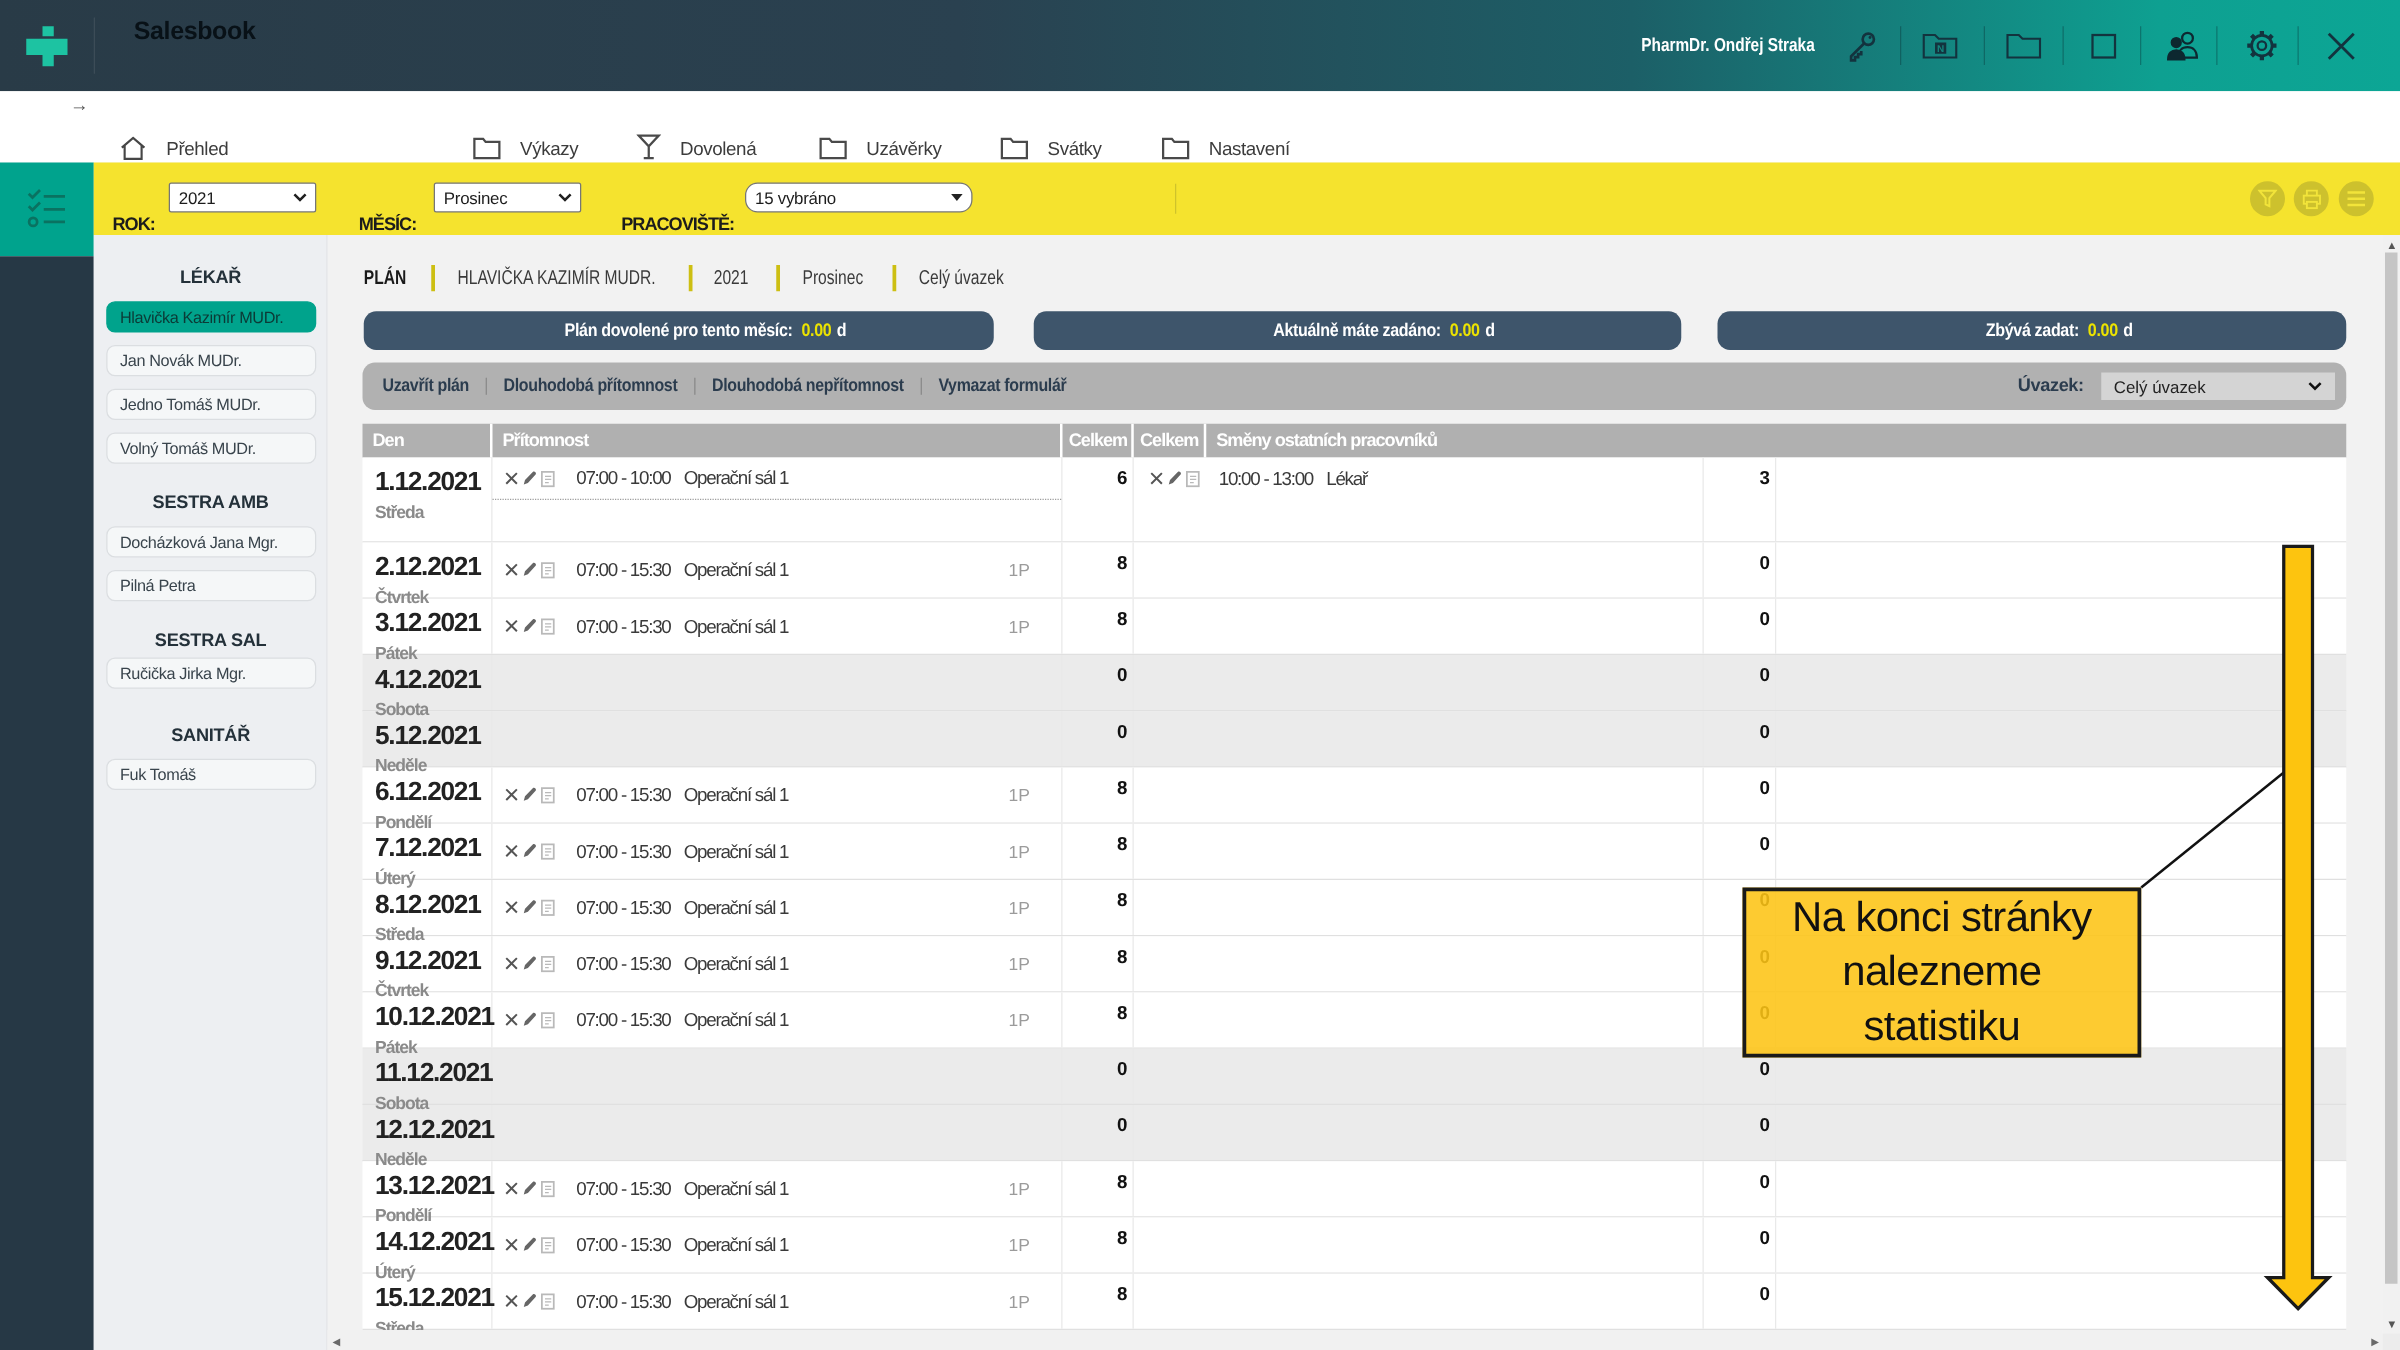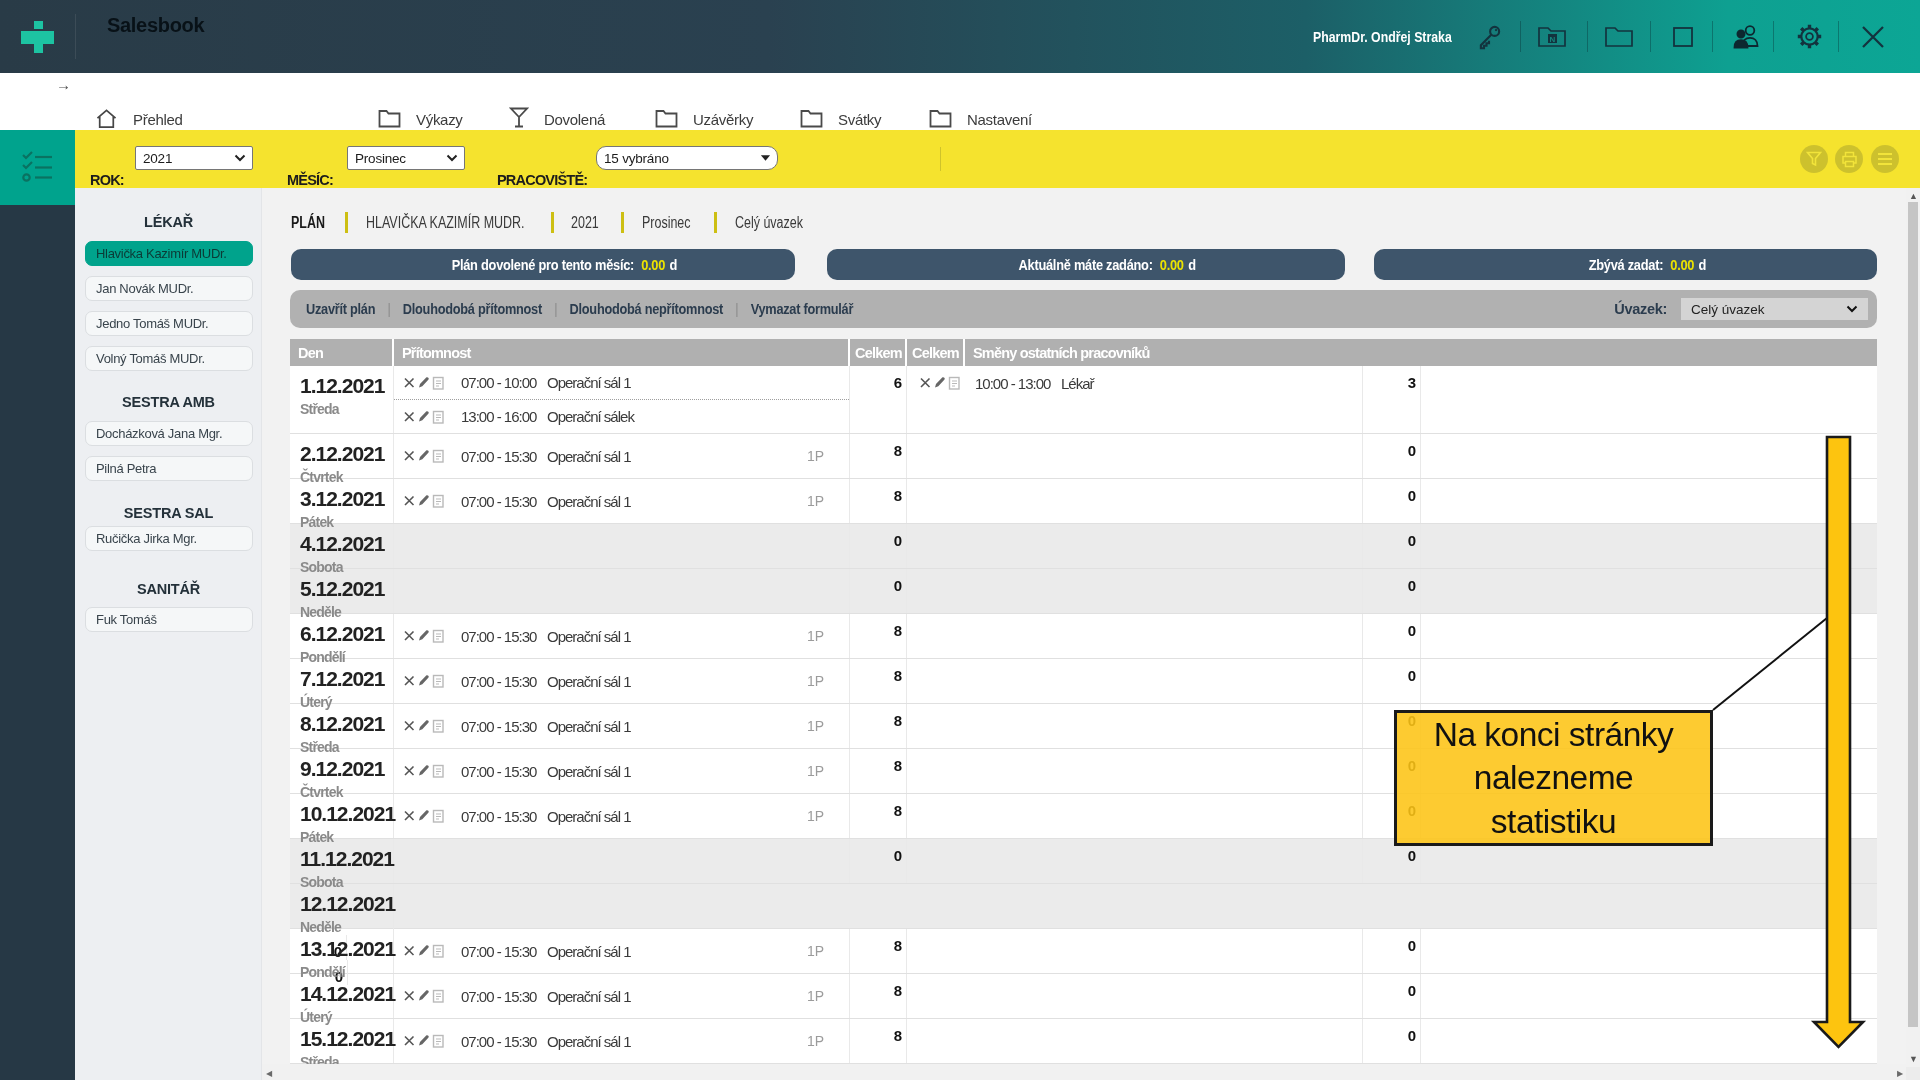--- a/index.html
+++ b/index.html
@@ -337,32 +337,20 @@
             <svg width="42" height="16" viewBox="0 0 42 16">
               <path d="M2 3.5 L10.5 12 M10.5 3.5 L2 12" stroke="#555" stroke-width="1.6" fill="none"></path>
               <path d="M16 12.5 L17 9 L23.2 2.6 C23.8 2 24.8 2.1 25.3 2.7 C25.9 3.3 25.9 4.2 25.3 4.8 L19.3 11.3 Z" fill="#666"></path>
               <rect x="30.5" y="2.5" width="9.5" height="11.5" fill="none" stroke="#b9b9b9" stroke-width="1.4"></rect>
               <path d="M33 6 L38 6 M33 8.5 L38 8.5 M33 11 L36 11" stroke="#b9b9b9" stroke-width="1"></path>
             </svg>
           </span>
         <span class="tm">07:00 - 10:00</span>
           <span class="loc">Operační sál 1</span>
       </div>
-      <div class="shift" style="height:33px;">
-        <span class="ics">
-            <svg width="42" height="16" viewBox="0 0 42 16">
-              <path d="M2 3.5 L10.5 12 M10.5 3.5 L2 12" stroke="#555" stroke-width="1.6" fill="none"></path>
-              <path d="M16 12.5 L17 9 L23.2 2.6 C23.8 2 24.8 2.1 25.3 2.7 C25.9 3.3 25.9 4.2 25.3 4.8 L19.3 11.3 Z" fill="#666"></path>
-              <rect x="30.5" y="2.5" width="9.5" height="11.5" fill="none" stroke="#b9b9b9" stroke-width="1.4"></rect>
-              <path d="M33 6 L38 6 M33 8.5 L38 8.5 M33 11 L36 11" stroke="#b9b9b9" stroke-width="1"></path>
-            </svg>
-          </span>
-        <span class="tm">13:00 - 16:00</span>
-          <span class="loc">Operační sálek</span>
-      </div>
     </div>
     <div class="td c-cel num">6</div>
     <div class="td c-nep">
       <div class="shift" style="height:34px;">
         <span class="ics" style="margin-left:12px;">
             <svg width="42" height="16" viewBox="0 0 42 16">
               <path d="M2 3.5 L10.5 12 M10.5 3.5 L2 12" stroke="#555" stroke-width="1.6" fill="none"></path>
               <path d="M16 12.5 L17 9 L23.2 2.6 C23.8 2 24.8 2.1 25.3 2.7 C25.9 3.3 25.9 4.2 25.3 4.8 L19.3 11.3 Z" fill="#666"></path>
               <rect x="30.5" y="2.5" width="9.5" height="11.5" fill="none" stroke="#b9b9b9" stroke-width="1.4"></rect>
               <path d="M33 6 L38 6 M33 8.5 L38 8.5 M33 11 L36 11" stroke="#b9b9b9" stroke-width="1"></path>
@@ -576,21 +564,21 @@
     <div class="td c-den den">
         <div class="d1">11.12.2021</div>
         <div class="d2">Sobota</div>
       </div>
     <div class="td c-pri"></div>
     <div class="td c-cel num">0</div>
     <div class="td c-nep"></div>
     <div class="td c-cel2 num">0</div>
     <div class="td c-sm"></div>
   </div>
-  <div class="trow we" style="height:45px;flex-direction:column;">
+  <div class="trow we" style="height:45px;">
     <div class="td c-den den">
         <div class="d1">12.12.2021</div>
         <div class="d2">Neděle</div>
       </div>
     <div class="td c-pri"></div>
     <div class="td c-cel num">0</div>
     <div class="td c-nep"></div>
     <div class="td c-cel2 num">0</div>
     <div class="td c-sm"></div>
   </div>

